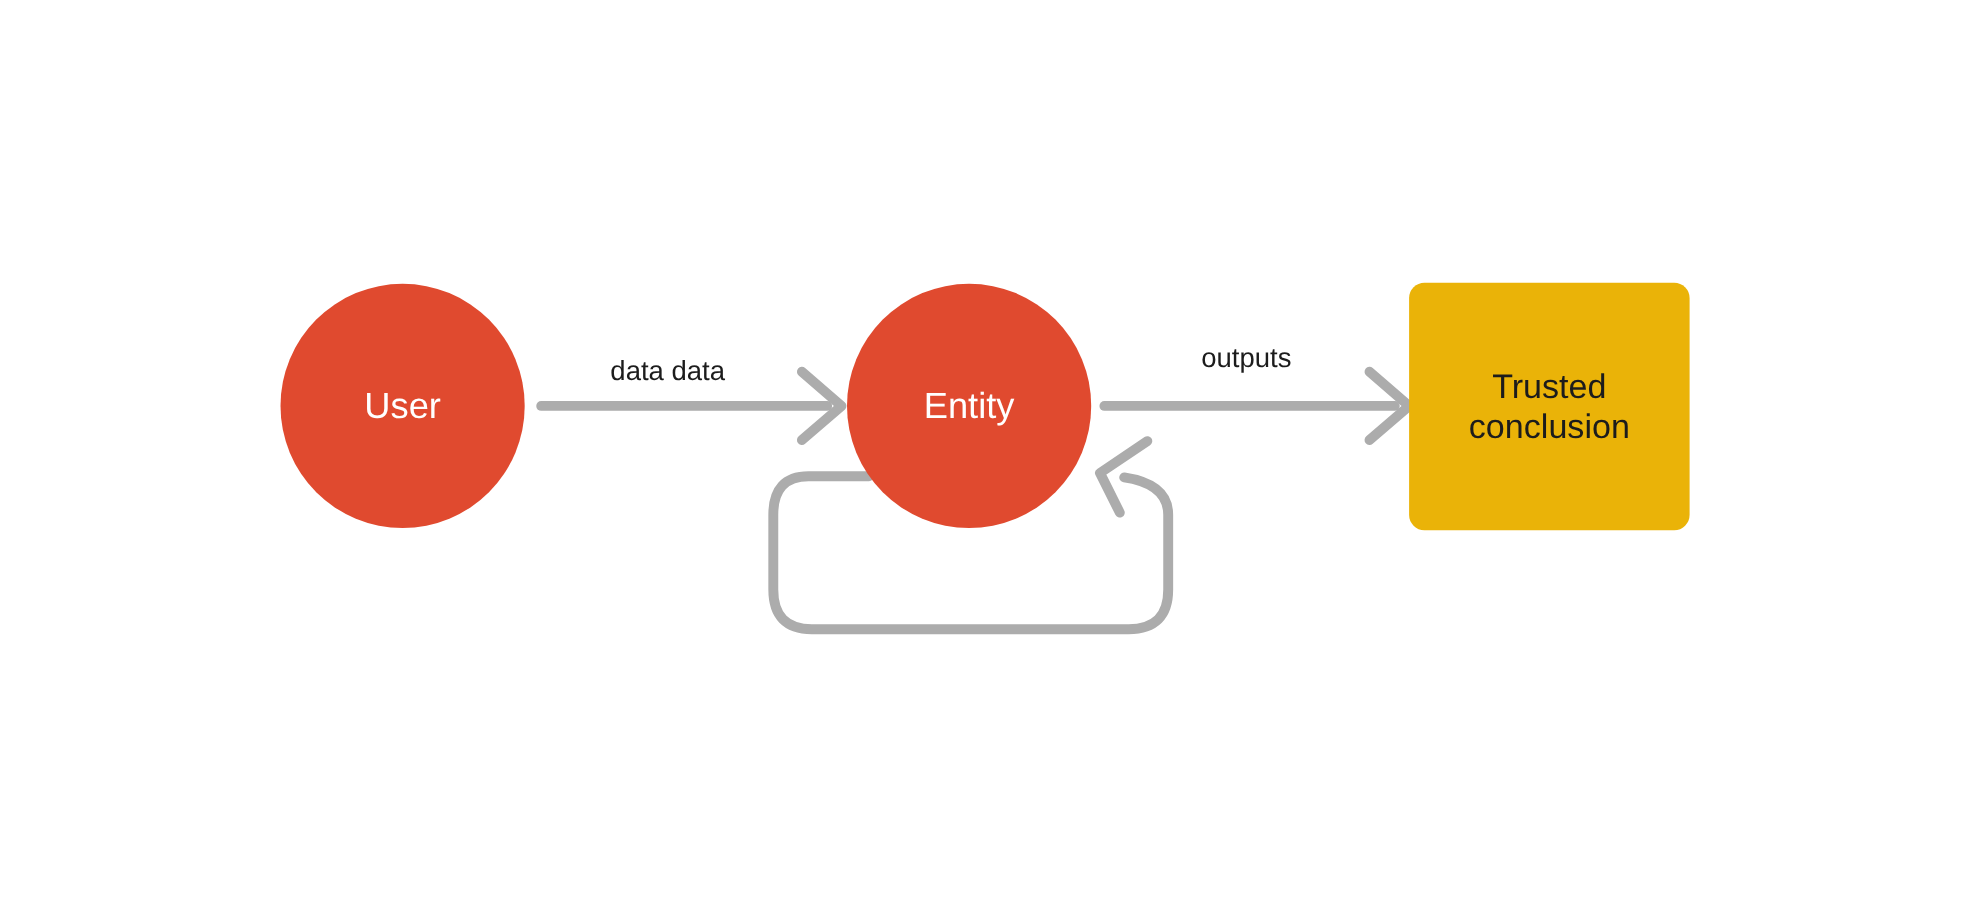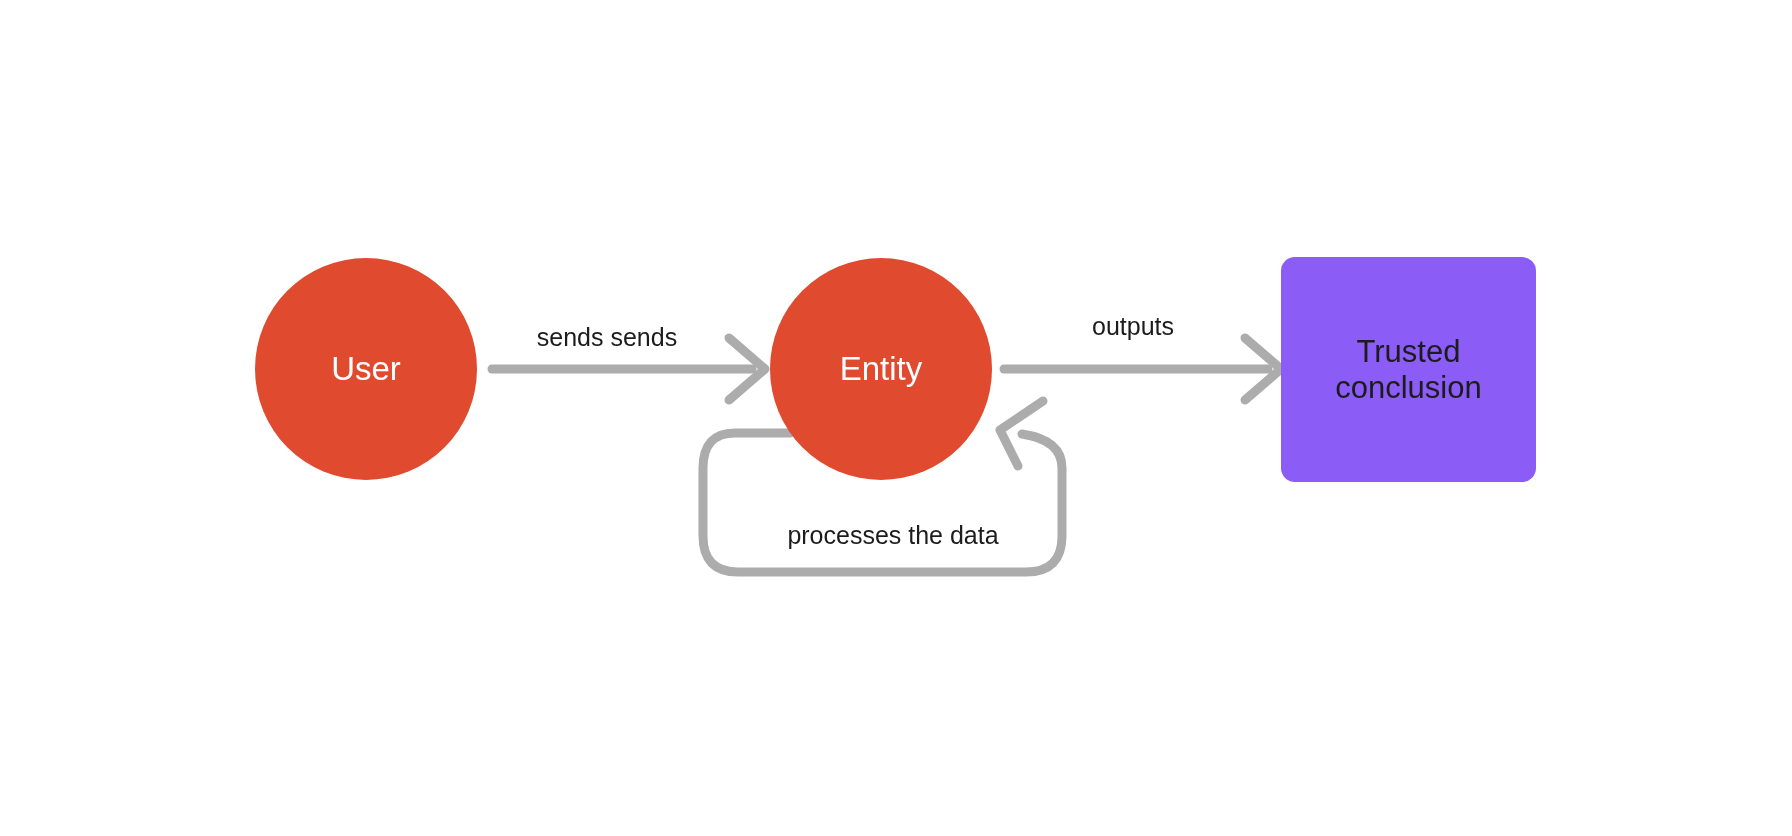--- a/index.html
+++ b/index.html
@@ -73,21 +73,21 @@
   #node-entity .node-label {
     color: #ffffff;
     font-size: 33px;
   }
   
   #node-conclusion {
     left: 1281px;
     top: 257px;
     width: 255px;
     height: 225px;
-    background: #8b5cf6;
+    background: #eab308;
     border-radius: 14px;
     text-align: center;
   }
   #node-conclusion .node-label {
     color: #1c1c1c;
     font-size: 31px;
   }
   
   #label-sends-data { left: 607px; top: 337px; }
   #label-outputs    { left: 1133px; top: 326px; }
@@ -130,19 +130,18 @@
 
   <div class="node node-circle" id="node-entity">
     <span class="node-label">Entity</span>
   </div>
 
   <div class="node" id="node-conclusion">
     <span class="node-label">Trusted
 conclusion</span>
   </div>
 
-  <div class="edge-label" id="label-sends-data">sends sends</div>
+  <div class="edge-label" id="label-sends-data">data data</div>
 
-  <div class="edge-label" id="label-processes">processes the data</div>
 
   <div class="edge-label" id="label-outputs">outputs</div>
 
 </div>
 
 </body></html>

